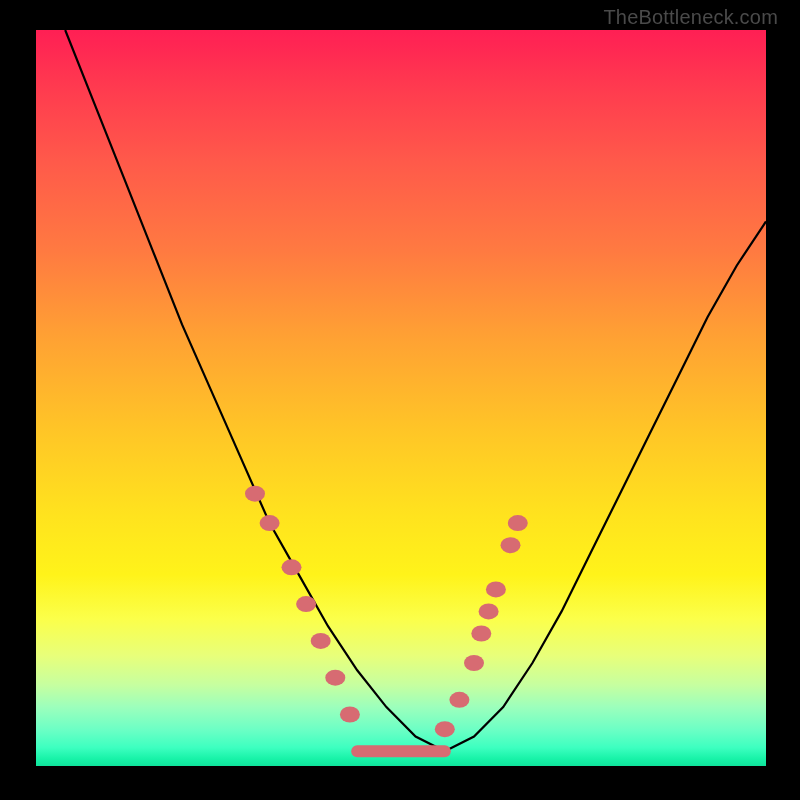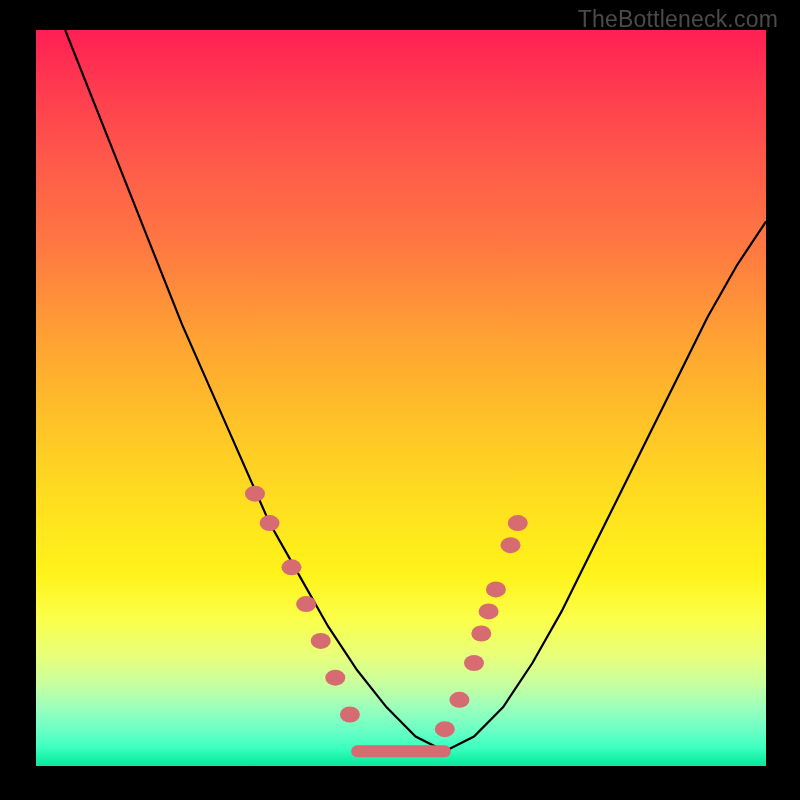--- a/index.html
+++ b/index.html
@@ -47,21 +47,21 @@
     position: absolute;
     left: 0; top: 0;
     width: 730px;
     height: 736px;
   }
   .watermark {
     position: absolute;
     top: 6px;
     right: 22px;
     color: #4a4a4a;
-    font-size: 23px;
+    font-size: 20px;
     font-weight: 500;
     letter-spacing: 0.2px;
     user-select: none;
   }
   .curve {
     fill: none;
     stroke: #000;
     stroke-width: 2.2;
   }
   .flat {

